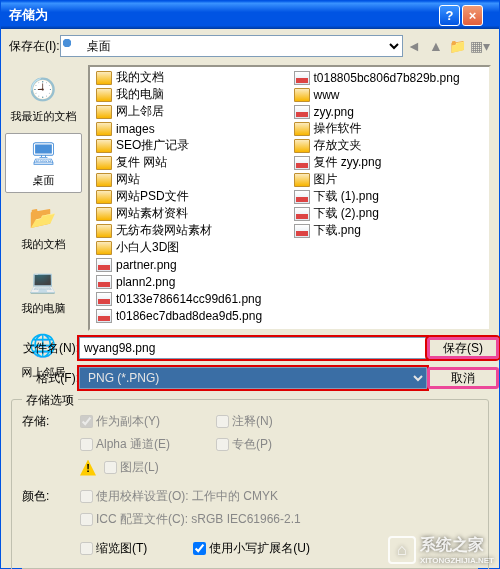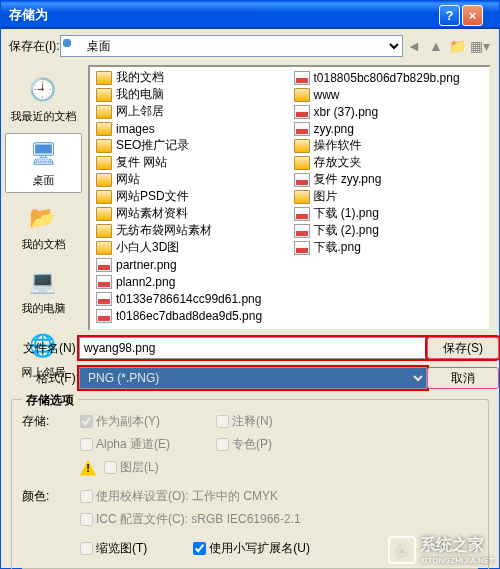--- a/index.html
+++ b/index.html
@@ -31,25 +31,25 @@
 .fitem { display: flex; align-items: center; gap: 4px; padding: 1px 4px; height: 17px; white-space: nowrap; overflow: hidden; cursor: pointer; }
 .ficon { width: 16px; height: 14px; flex-shrink: 0; display: inline-block; }
 .ficon.folder { background: linear-gradient(to bottom, #fceabb 0%, #f8b500 100%); border-radius: 1px 1px 0 0; border: 1px solid #c09030; }
 .ficon.png { background: linear-gradient(to bottom, #fff 0%, #e0e8f0 100%); border: 1px solid #a0a0a0; position: relative; }
 .ficon.png::after { content: ""; position: absolute; bottom: 1px; left: 1px; right: 1px; height: 5px; background: #d44; }
 
 .filerow { display: flex; align-items: center; padding: 4px 0; gap: 0; font-size: 12px; }
 .filerow label { width: 78px; text-align: right; }
 .filerow .combo { flex: 1; height: 22px; border: 1px solid #7f9db9; background: #fff; font-size: 12px; padding: 0 4px; }
 .filerow.hl .combo { outline: 2px solid #d00; outline-offset: 0; }
-.filerow .btn { width: 72px; height: 22px; font-size: 12px; background: #ece9d8; border: 1px solid #ec4899; border-radius: 3px; cursor: pointer; }
+.filerow .btn { width: 72px; height: 22px; font-size: 12px; background: #ece9d8; border: 3px solid #ec4899; border-radius: 3px; cursor: pointer; }
 .filerow.hl .btn { outline: 2px solid #d00; }
 
 .gbox { margin: 6px 10px; border: 1px solid #c0c0b0; border-radius: 3px; padding: 10px 10px 8px; font-size: 12px; position: relative; }
-.gbox .legend { position: absolute; top: -8px; left: 10px; background: #ece9d8; padding: 0 4px; font-size: 12px; font-weight: bold; }
+.gbox .legend { position: absolute; top: -8px; left: 10px; background: #ece9d8; padding: 0 4px; font-size: 12px; }
 .optrow { display: flex; align-items: center; gap: 8px; padding: 3px 0; font-size: 12px; color: #888; }
 .optrow .olabel { width: 50px; color: #000; }
 .optrow label { display: flex; align-items: center; gap: 3px; }
 .optrow input[type=checkbox] { width: 13px; height: 13px; }
 .optrow.black { color: #000; }
 .warnbox { margin-top: 8px; border: 1px solid #c0c0b0; padding: 6px 8px; display: flex; align-items: center; gap: 8px; font-size: 12px; background: #ece9d8; }
 .warnicon { width: 16px; height: 16px; background: #ffcc00; clip-path: polygon(50% 0, 100% 100%, 0 100%); display: flex; align-items: center; justify-content: center; font-size: 11px; font-weight: bold; }
 .warnicon::after { content: "!"; color: #000; }
 
 .watermark { position: absolute; right: 6px; bottom: 4px; font-size: 16px; color: rgba(255,255,255,0.85); font-weight: bold; text-shadow: 0 0 4px rgba(0,0,0,0.6); pointer-events: none; display: flex; align-items: center; gap: 4px; }
@@ -167,24 +167,20 @@
           <div class="fitem">
             <span class="ficon png"></span>
             <span>t018805bc806d7b829b.png</span>
           </div>
           <div class="fitem">
             <span class="ficon folder"></span>
             <span>www</span>
           </div>
           <div class="fitem">
             <span class="ficon png"></span>
-            <span>xbr (37).png</span>
-          </div>
-          <div class="fitem">
-            <span class="ficon png"></span>
             <span>zyy.png</span>
           </div>
           <div class="fitem">
             <span class="ficon folder"></span>
             <span>操作软件</span>
           </div>
           <div class="fitem">
             <span class="ficon folder"></span>
             <span>存放文夹</span>
           </div>

